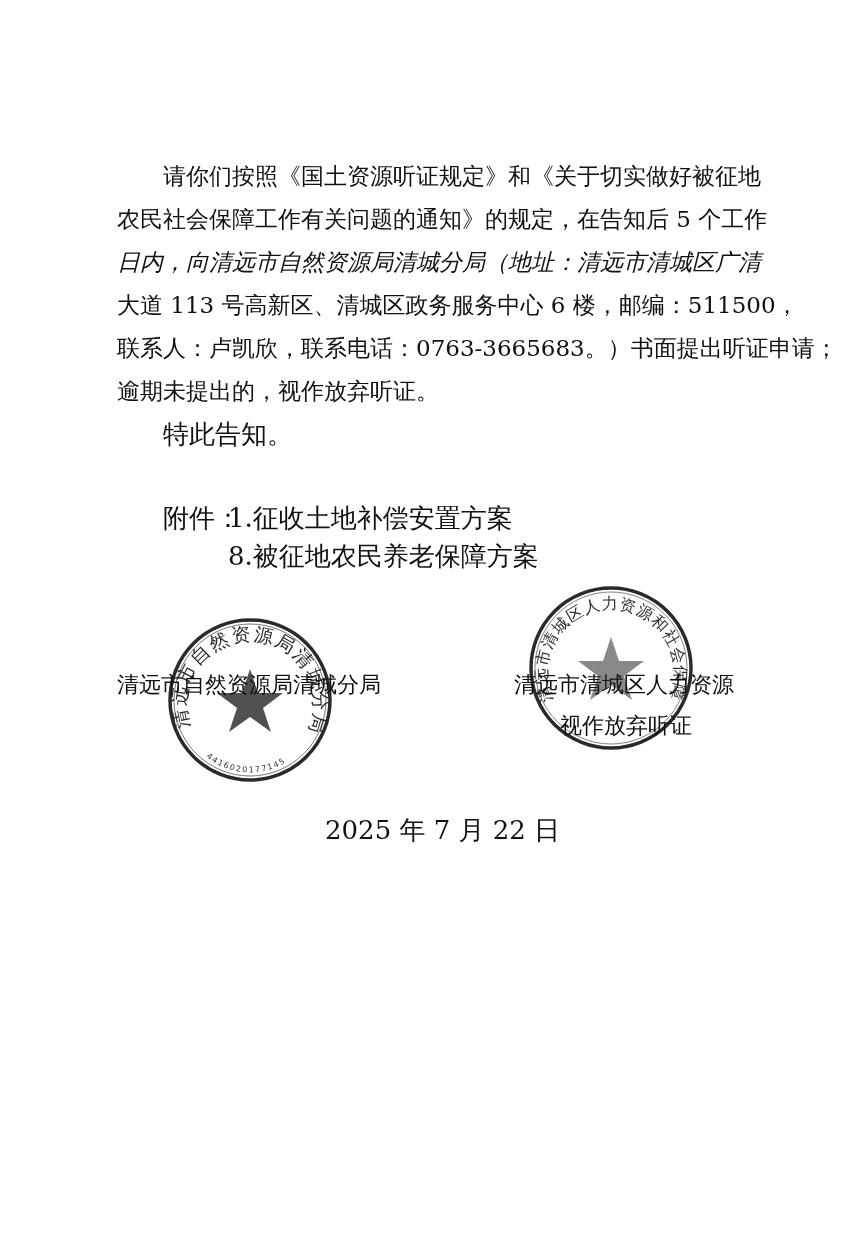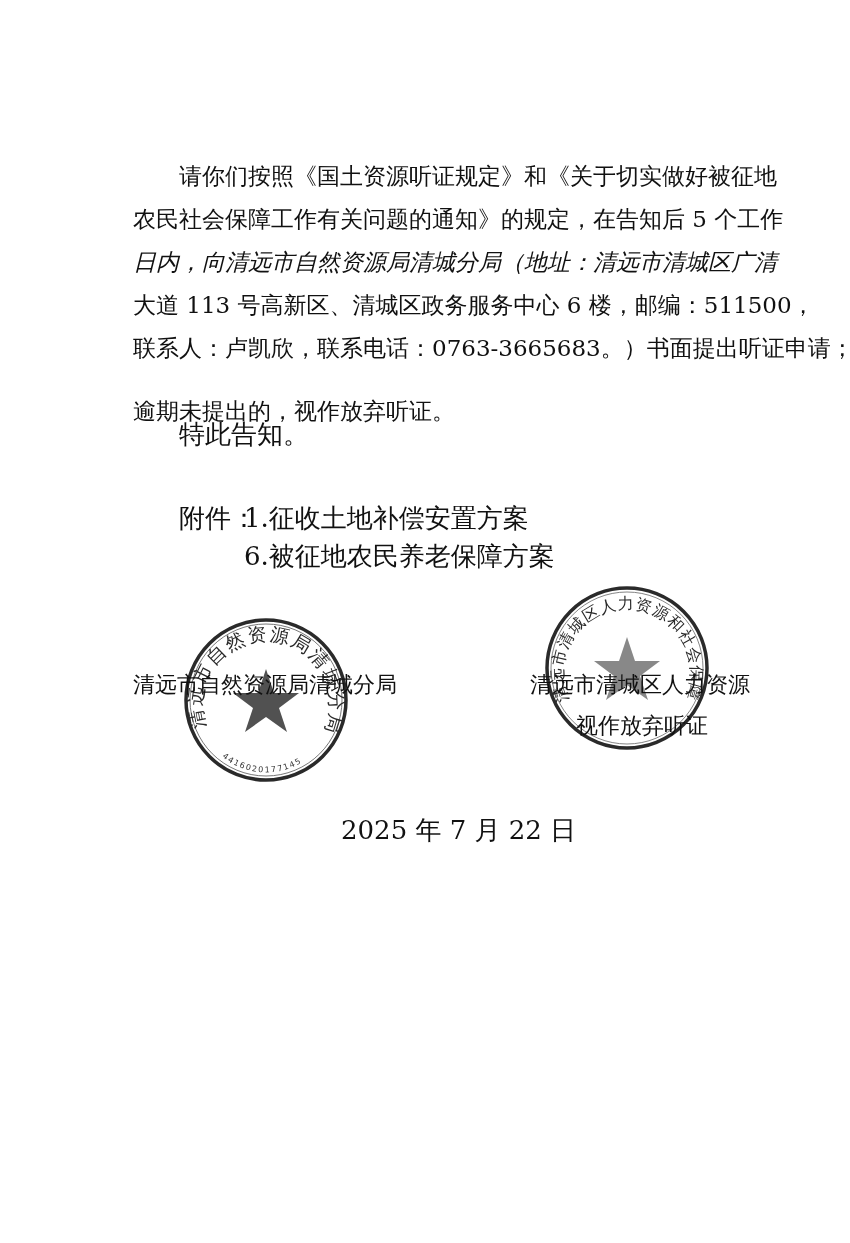--- a/index.html
+++ b/index.html
@@ -1,21 +1,21 @@
 <!DOCTYPE html>
 <html><head>
 <meta charset="utf-8">
 <style>
   html, body { margin: 0; padding: 0; background: #ffffff; }
   body { width: 850px; height: 1243px; position: relative; overflow: hidden;
          font-family: "DejaVu Serif", "Liberation Serif", serif; color: #111; }
-  .page { position: absolute; left: 16px; top: 0; width: 720px; height: 1243px; background: #fff; }
+  .page { position: absolute; left: 0; top: 0; width: 720px; height: 1243px; background: #fff; }
   .line { position: absolute; left: 117px; width: 625px; font-size: 23px; line-height: 30px;
           white-space: nowrap; text-align: justify; text-align-last: justify; letter-spacing: 0; }
-  .line.last { text-align-last: left; margin-top: 20px; }
+  .line.last { text-align-last: left; }
   .indent { left: 163px; width: 579px; }
   .plain { position: absolute; font-size: 26px; line-height: 30px; white-space: nowrap; }
   .stamp { position: absolute; }
   .stamp svg { display: block; }
   .sig { position: absolute; font-size: 22px; line-height: 30px; white-space: nowrap;
          font-family: "DejaVu Sans", "Liberation Sans", sans-serif; }
 </style>
 </head>
 <body>
 
@@ -25,21 +25,21 @@
   <div class="line" style="top:204px;">农民社会保障工作有关问题的通知》的规定，在告知后 5 个工作</div>
   <div class="line" style="top:247px;font-style:italic;">日内，向清远市自然资源局清城分局（地址：清远市清城区广清</div>
   <div class="line" style="top:290px;">大道 113 号高新区、清城区政务服务中心 6 楼，邮编：511500，</div>
   <div class="line" style="top:333px;">联系人：卢凯欣，联系电话：0763-3665683。）书面提出听证申请；</div>
   <div class="line last" style="top:376px;">逾期未提出的，视作放弃听证。</div>
 
   <div class="plain" style="left:163px; top:419px;">特此告知。</div>
 
   <div class="plain" style="left:163px; top:503px;">附件：</div>
   <div class="plain" style="left:228px; top:503px;">1.征收土地补偿安置方案</div>
-  <div class="plain" style="left:228px; top:541px;">6.被征地农民养老保障方案</div>
+  <div class="plain" style="left:228px; top:541px;">8.被征地农民养老保障方案</div>
 
   <div class="stamp" style="left:166px; top:617px;">
     <svg width="168" height="166" viewBox="0 0 168 166">
       <defs>
         <path id="arcL" d="M 24 110 A 64 64 0 1 1 144 110" fill="none"></path>
         <path id="arcLb" d="M 40 140 A 70 70 0 0 0 136 132" fill="none"></path>
       </defs>
       <circle cx="84" cy="83" r="80" fill="none" stroke="#2a2a2a" stroke-width="3.5"></circle>
       <circle cx="84" cy="83" r="76" fill="none" stroke="#555" stroke-width="0.8"></circle>
       <polygon points="84,52 92,76 117,76 97,91 105,115 84,100 63,115 71,91 51,76 76,76" fill="#333" opacity="0.85"></polygon>

